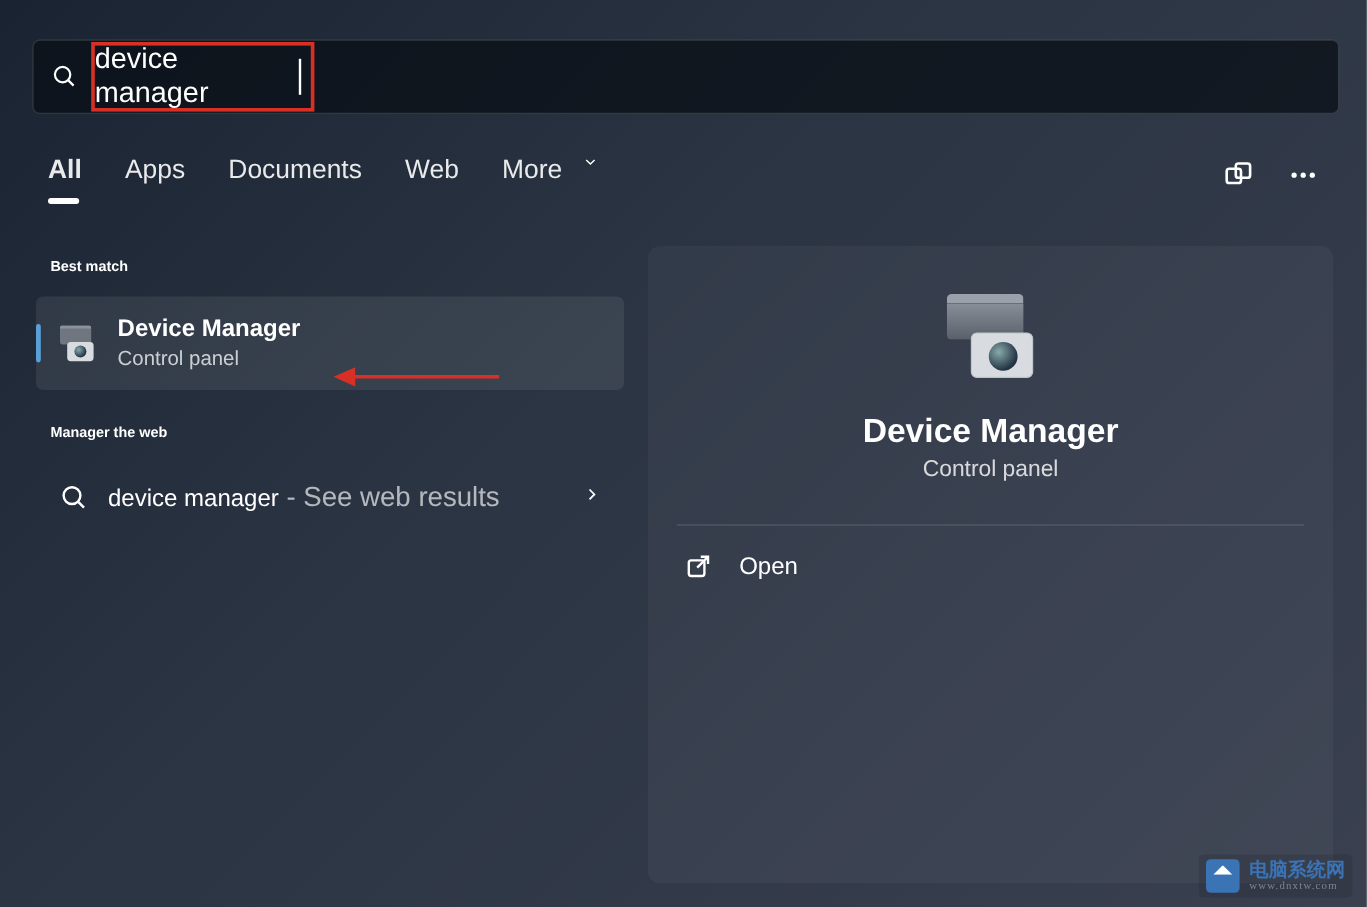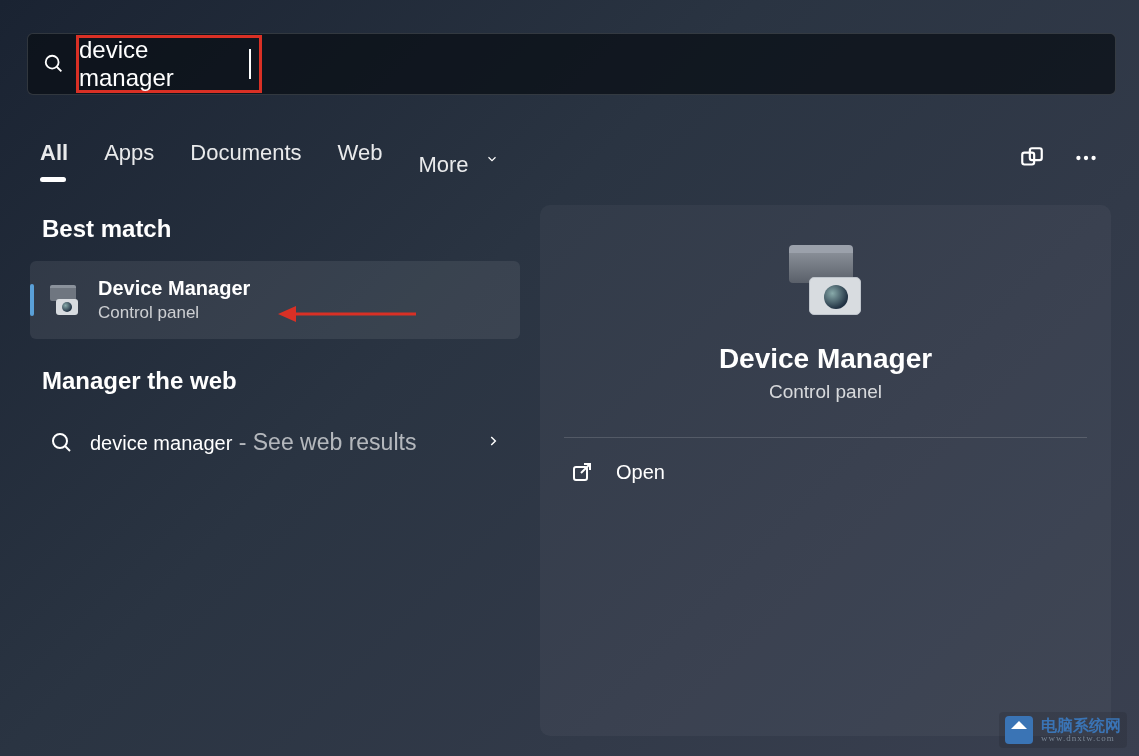--- a/index.html
+++ b/index.html
@@ -79,37 +79,37 @@
     .tab.active::after {
       content: "";
       position: absolute;
       left: 0;
       bottom: -6px;
       width: 26px;
       height: 5px;
       background: #ffffff;
       border-radius: 3px;
     }
-    .tab-more { display: flex; gap: 16px; margin-top: 24px; }
+    .tab-more { display: flex; gap: 16px; }
     .spacer { flex: 1; }
     .top-right-icons { display: flex; gap: 28px; align-items: center; }
     .top-icon { width: 26px; height: 26px; display:flex; align-items:center; justify-content:center; cursor:pointer; }
 
     .results-area {
       position: absolute;
       top: 205px;
       left: 30px;
       right: 28px;
       bottom: 20px;
       display: flex;
       gap: 20px;
     }
     .left-col { width: 490px; }
     .section-header {
-      font-size: 24px;
+      font-size: 12px;
       font-weight: 600;
       margin: 10px 0 18px 12px;
     }
     .result-item {
       background: rgba(255,255,255,0.08);
       border-radius: 6px;
       padding: 16px 16px;
       display: flex;
       align-items: center;
       gap: 16px;

